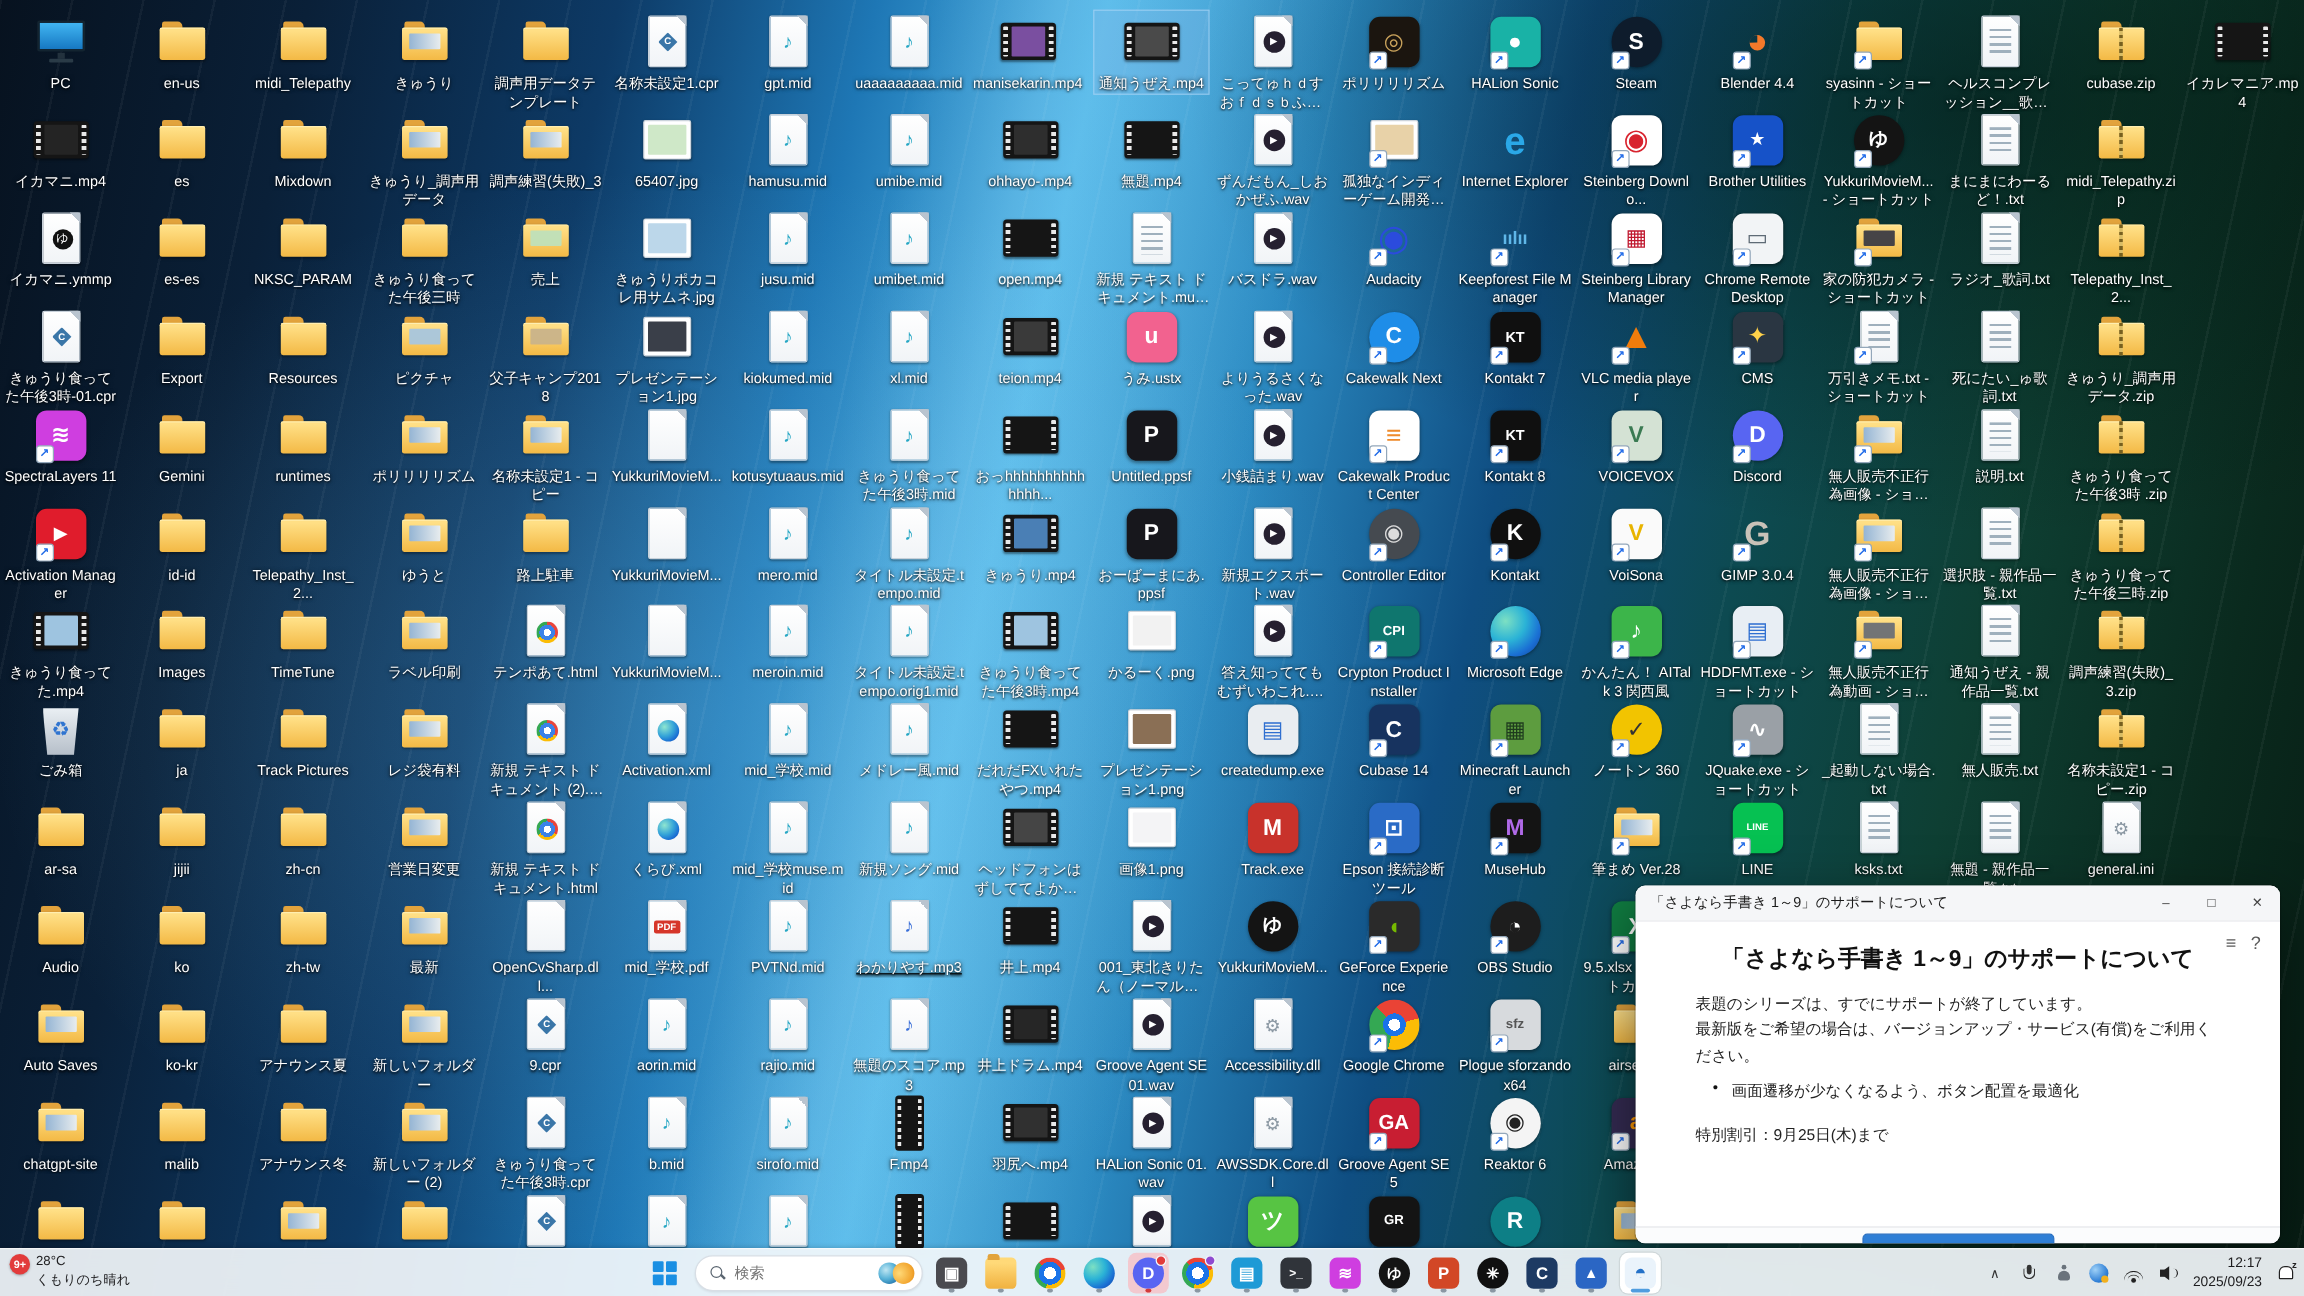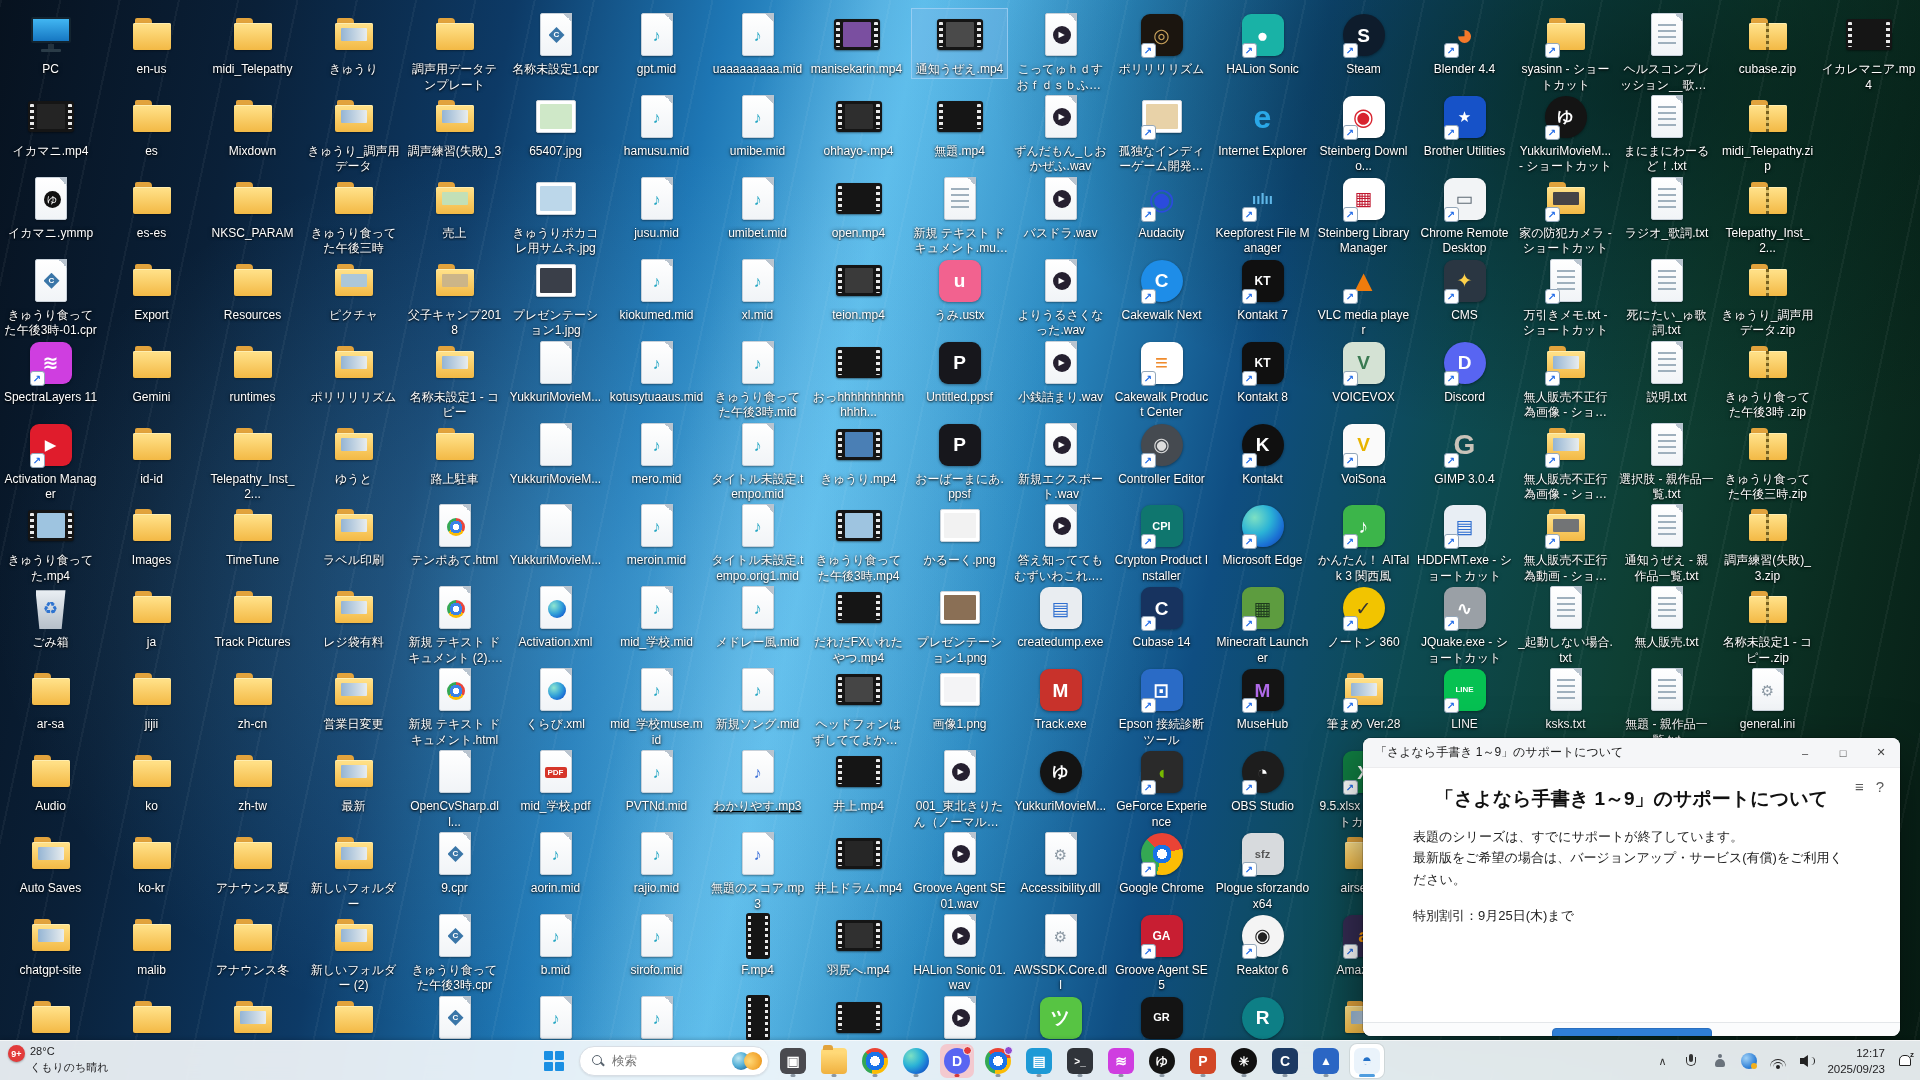--- a/index.html
+++ b/index.html
@@ -1663,21 +1663,21 @@
     </div>
     <div class="cell" title="AWSSDK.Core.dll" style="left: 1012px; top: 908.9px;">
       <div class="ic t-dll">
         <span class="pg"></span>
       </div>
       <div class="lbl">AWSSDK.Core.dll</div>
     </div>
     <div class="cell" title="Groove Agent SE 5" style="left: 1113px; top: 908.9px;">
       <div class="ic t-app">
         <span class="ap" style="background:#c81e32;">
-          <span class="g" style="font-size:12px;">GA</span>
+          <span class="g" style="font-size:17px;">GA</span>
         </span>
         <span class="sc"></span>
       </div>
       <div class="lbl">Groove Agent SE 5</div>
     </div>
     <div class="cell" title="Reaktor 6" style="left: 1214px; top: 908.9px;">
       <div class="ic t-app">
         <span class="ap circ" style="background:#f4f4f4;">
           <span class="g" style="color:#222222;">◉</span>
         </span>
@@ -1802,20 +1802,21 @@
   </div>
   <div class="dlg-tools">
     <span>≡</span>
     <span>?</span>
   </div>
   <div class="dlg-h">「さよなら手書き 1～9」のサポートについて</div>
   <div class="dlg-body">
     <div>表題のシリーズは、すでにサポートが終了しています。</div>
     <div>最新版をご希望の場合は、バージョンアップ・サービス(有償)をご利用ください。</div>
     <ul class="dlg-ul" id="dlg-bullets">
+        <li>画面遷移が少なくなるよう、ボタン配置を最適化</li>
       </ul>
     <div class="dlg-foot">特別割引：9月25日(木)まで</div>
   </div>
   <div class="dlg-bottom">
     <div class="dlg-ok"></div>
   </div>
 </div>
 
 <div id="tbar">
   <div id="wx">

